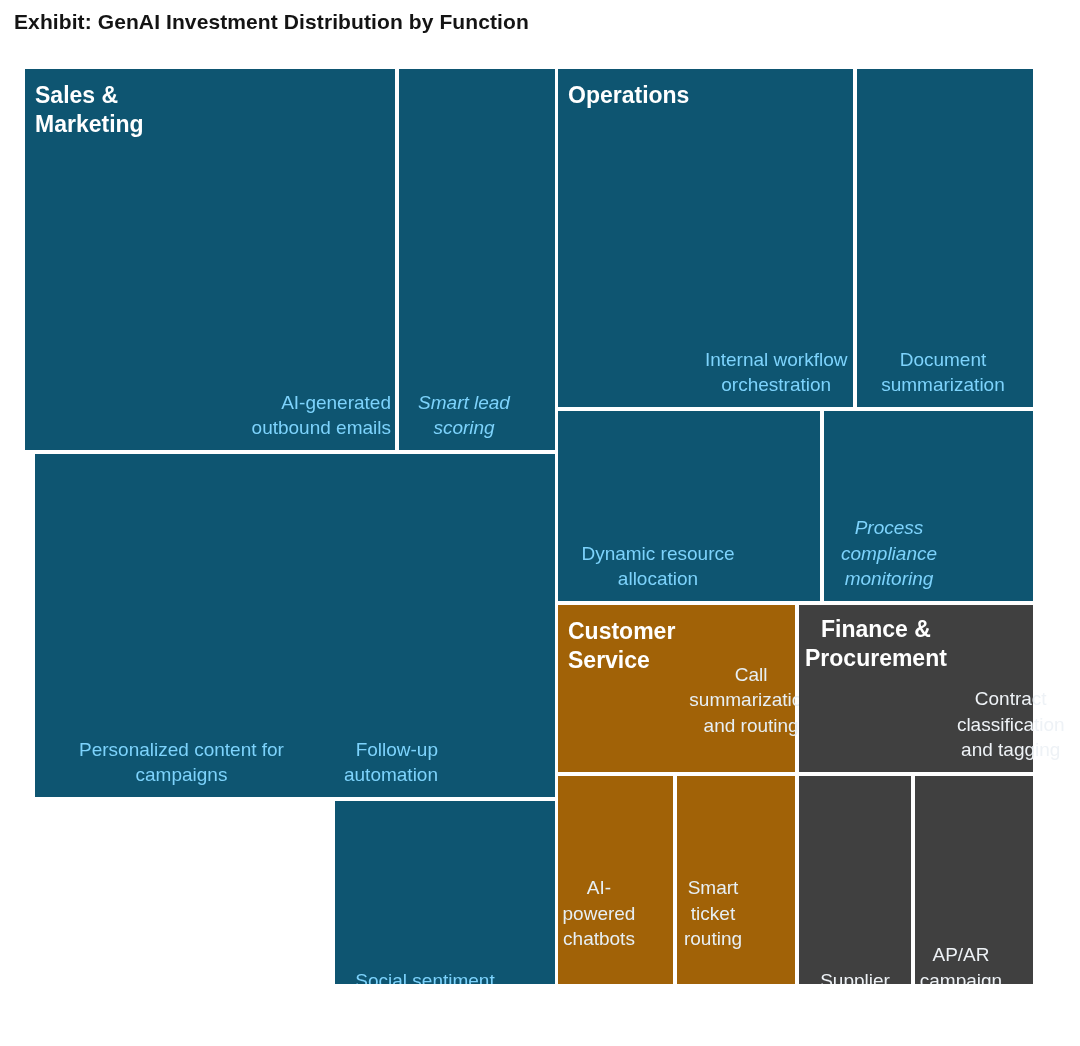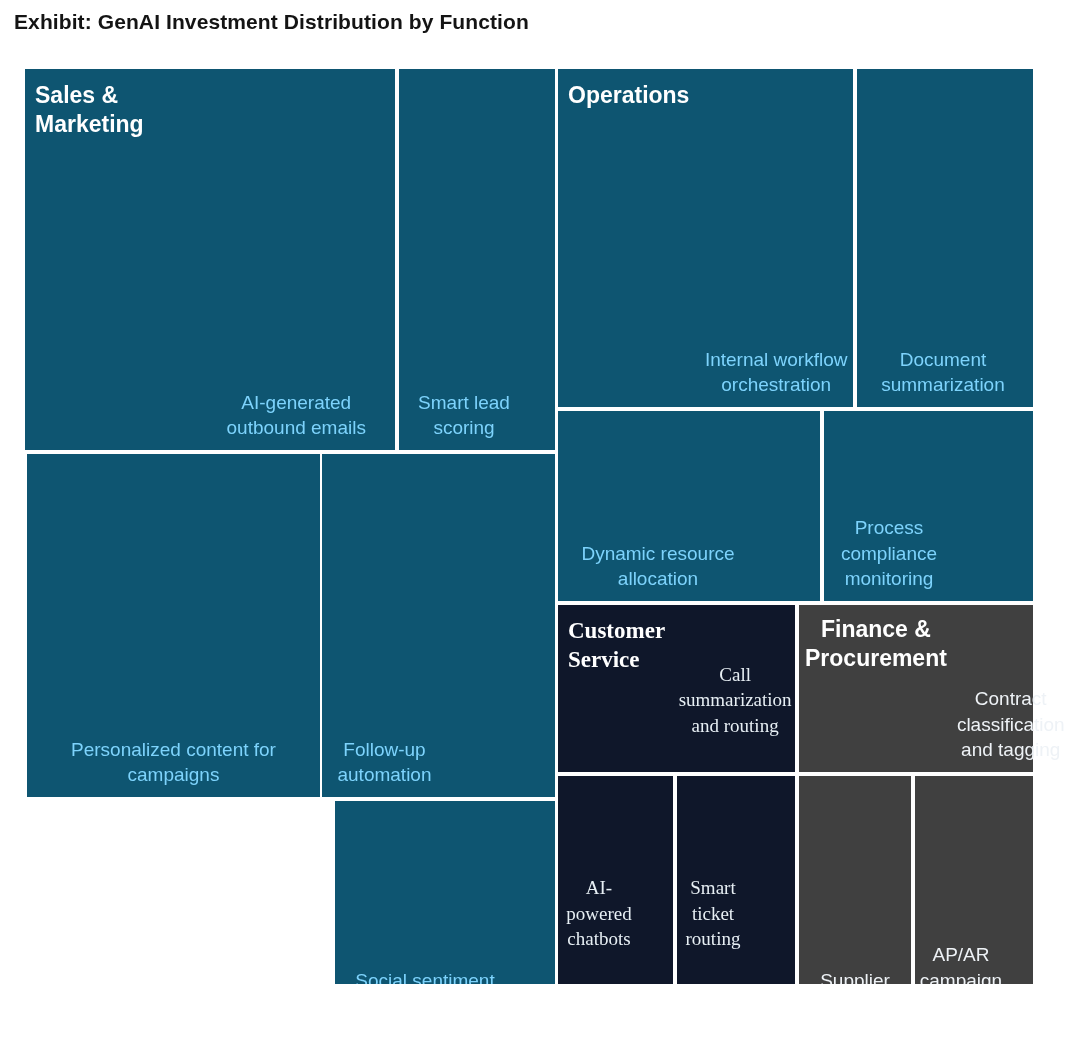--- a/index.html
+++ b/index.html
@@ -25,21 +25,21 @@
   }
 
   .tile {
     position: absolute;
     display: flex;
     flex-direction: row;
   }
 
   
   .g0, .g1 { background: #0E5571; }
-  .g2      { background: #0f172a; font-family: Liberation Serif, serif; }
+  .g2      { background: #a16207; }
   .g3      { background: #404040; }
 
   .ghead {
     padding: 12px 10px 0 10px;
     font-size: 23px;
     font-weight: 700;
     color: #ffffff;
     line-height: 1.25;
   }
   .ghead.center { text-align: center; padding: 10px 6px 0 6px; }
@@ -52,30 +52,30 @@
     line-height: 1.35;
     padding: 0 4px 9px 4px;
     color: #7dd3fc;
     overflow-wrap: break-word;
   }
   .g2 .tlabel { color: #e7eff4; margin-top: 32px; }
   .g3 .tlabel { color: #eef2f6; }
 
   .tlabel.left {
     align-self: flex-start;
-    text-align: center;
+    text-align: right;
     padding-left: 9px;
   }
 
   
   .mw220 { max-width: 220px; }
   .mw200 { max-width: 200px; }
   .mw180 { max-width: 180px; }
   .mw170 { max-width: 172px; }
-  .mw130 { max-width: 130px; }
+  .mw130 { max-width: 130px; font-style: italic; }
   .mw120 { max-width: 120px; }
   .mw90  { max-width: 92px; overflow-wrap: anywhere; }
   .mw80  { max-width: 82px; }
   .mw72  { max-width: 72px; }
 </style>
 </head>
 <body>
 
 <div class="canvas">
 
@@ -83,21 +83,21 @@
 
   <div class="tile g0" style="left:25px; top:69px; width:370px; height:381px">
     <div class="ghead">Sales &amp; Marketing</div>
     <div class="tlabel left">AI-generated outbound emails</div>
   </div>
 
   <div class="tile g0" style="left:399px; top:69px; width:156px; height:381px">
     <div class="tlabel mw130">Smart lead scoring</div>
   </div>
 
-  <div class="tile g0" style="left:27px; top:454px; width:293px; height:343px">
+  <div class="tile g0" style="left:35px; top:454px; width:293px; height:343px">
     <div class="tlabel">Personalized content for campaigns</div>
   </div>
 
   <div class="tile g0" style="left:322px; top:454px; width:233px; height:343px">
     <div class="tlabel left mw120">Follow-up automation</div>
   </div>
 
 
   <div class="tile g0" style="left:335px; top:801px; width:220px; height:227px">
     <div class="tlabel mw180">Social sentiment analysis</div>

